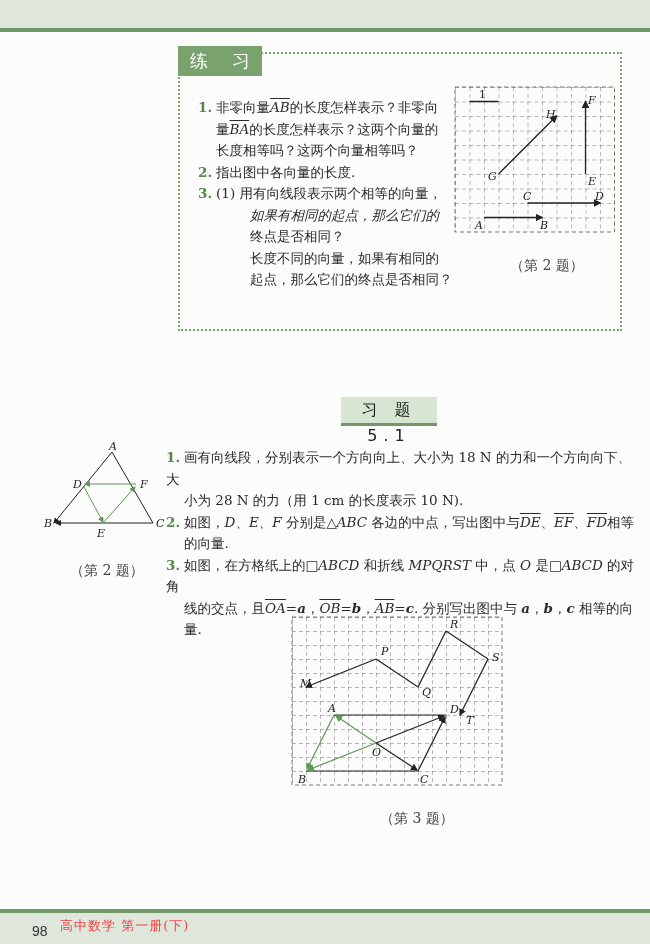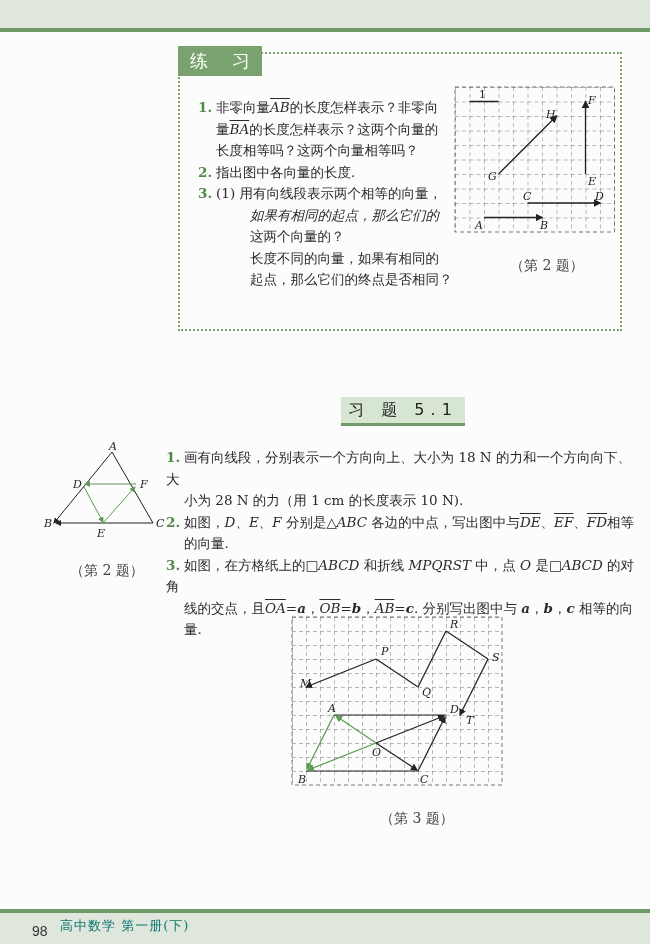--- a/index.html
+++ b/index.html
@@ -2,30 +2,30 @@
 <html><head>
 <meta charset="utf-8">
 <style>
   html,body{margin:0;padding:0;}
   body{width:650px;height:944px;position:relative;overflow:hidden;background:#fbfcfb;font-family:"DejaVu Serif","Liberation Serif",serif;color:#222;}
   .top-band{position:absolute;left:0;top:0;width:650px;height:28px;background:#dfe7dd;}
   .top-line{position:absolute;left:0;top:28px;width:650px;height:4px;background:#6f9a67;}
   .bottom-line{position:absolute;left:0;top:909px;width:650px;height:4px;background:#6f9a67;}
   .bottom-band{position:absolute;left:0;top:913px;width:650px;height:31px;background:#dfe7dd;}
   .footer-page{position:absolute;left:32px;top:916px;font-family:"Liberation Sans",sans-serif;font-size:14px;color:#333;margin-top:7px;}
-  .footer-book{position:absolute;left:60px;top:917px;font-size:13px;color:#0f766e;letter-spacing:1px;}
+  .footer-book{position:absolute;left:60px;top:917px;font-size:13px;color:#ef4444;letter-spacing:1px;}
   .ex-box{position:absolute;left:178px;top:52px;width:444px;height:279px;border:2px dotted #7aa36f;box-sizing:border-box;}
   .ex-title{position:absolute;left:178px;top:46px;width:84px;height:30px;background:#79a26f;color:#fff;font-family:"DejaVu Sans","Liberation Sans",sans-serif;font-size:18px;line-height:30px;display:flex;justify-content:space-between;padding:0 12px;box-sizing:border-box;}
   .txt{position:absolute;font-size:13.5px;line-height:21.5px;color:#2a2a2a;margin-top:9px;}
   .num{color:#4f8a45;font-weight:bold;margin-right:4px;}
   .vec{text-decoration:overline;font-style:italic;}
   .it{font-style:italic;}
   .b{font-weight:bold;font-style:italic;}
   .caption{position:absolute;font-size:14px;color:#444;}
-  .sec-title{position:absolute;left:341px;top:397px;width:124px;height:26px;background:#d7e6d2;border-bottom:3px solid #6f9a67;font-family:"DejaVu Sans","Liberation Sans",sans-serif;font-size:16px;line-height:26px;text-align:center;letter-spacing:6px;color:#222;}
+  .sec-title{position:absolute;left:341px;top:397px;width:96px;height:26px;background:#d7e6d2;border-bottom:3px solid #6f9a67;font-family:"DejaVu Sans","Liberation Sans",sans-serif;font-size:16px;line-height:26px;text-align:center;letter-spacing:6px;color:#222;}
   svg{position:absolute;overflow:visible;}
   svg text{font-family:"DejaVu Serif","Liberation Serif",serif;font-style:italic;font-size:11px;fill:#222;}
 </style>
 </head>
 <body>
 
 <div class="top-band"></div>
 <div class="top-line"></div>
 
 <div class="ex-box"></div>
@@ -34,21 +34,21 @@
   <span>习</span>
 </div>
 
 <div class="txt" style="left:198px;top:88px;width:260px;">
   <div><span class="num">1.</span><span>非零向量</span><span class="vec">AB</span><span>的长度怎样表示？非零向</span></div>
   <div style="padding-left:18px;"><span>量</span><span class="vec">BA</span><span>的长度怎样表示？这两个向量的</span></div>
   <div style="padding-left:18px;">长度相等吗？这两个向量相等吗？</div>
   <div><span class="num">2.</span><span>指出图中各向量的长度.</span></div>
   <div><span class="num">3.</span><span>(1)</span> <span>用有向线段表示两个相等的向量，</span></div>
   <div style="padding-left:52px;font-style:italic;">如果有相同的起点，那么它们的</div>
-  <div style="padding-left:52px;">这两个向量的？</div>
+  <div style="padding-left:52px;">终点是否相同？</div>
   <div style="padding-left:52px;">长度不同的向量，如果有相同的</div>
   <div style="padding-left:52px;">起点，那么它们的终点是否相同？</div>
 </div>
 
 <svg style="left:455px;top:87px;" width="160" height="150">
   <defs>
     <marker id="ah" markerWidth="6" markerHeight="6" refX="5" refY="3" orient="auto">
         <path d="M0,0 L6,3 L0,6 z" fill="#222"></path>
       </marker>
     <marker id="ahg" markerWidth="6" markerHeight="6" refX="5" refY="3" orient="auto">

